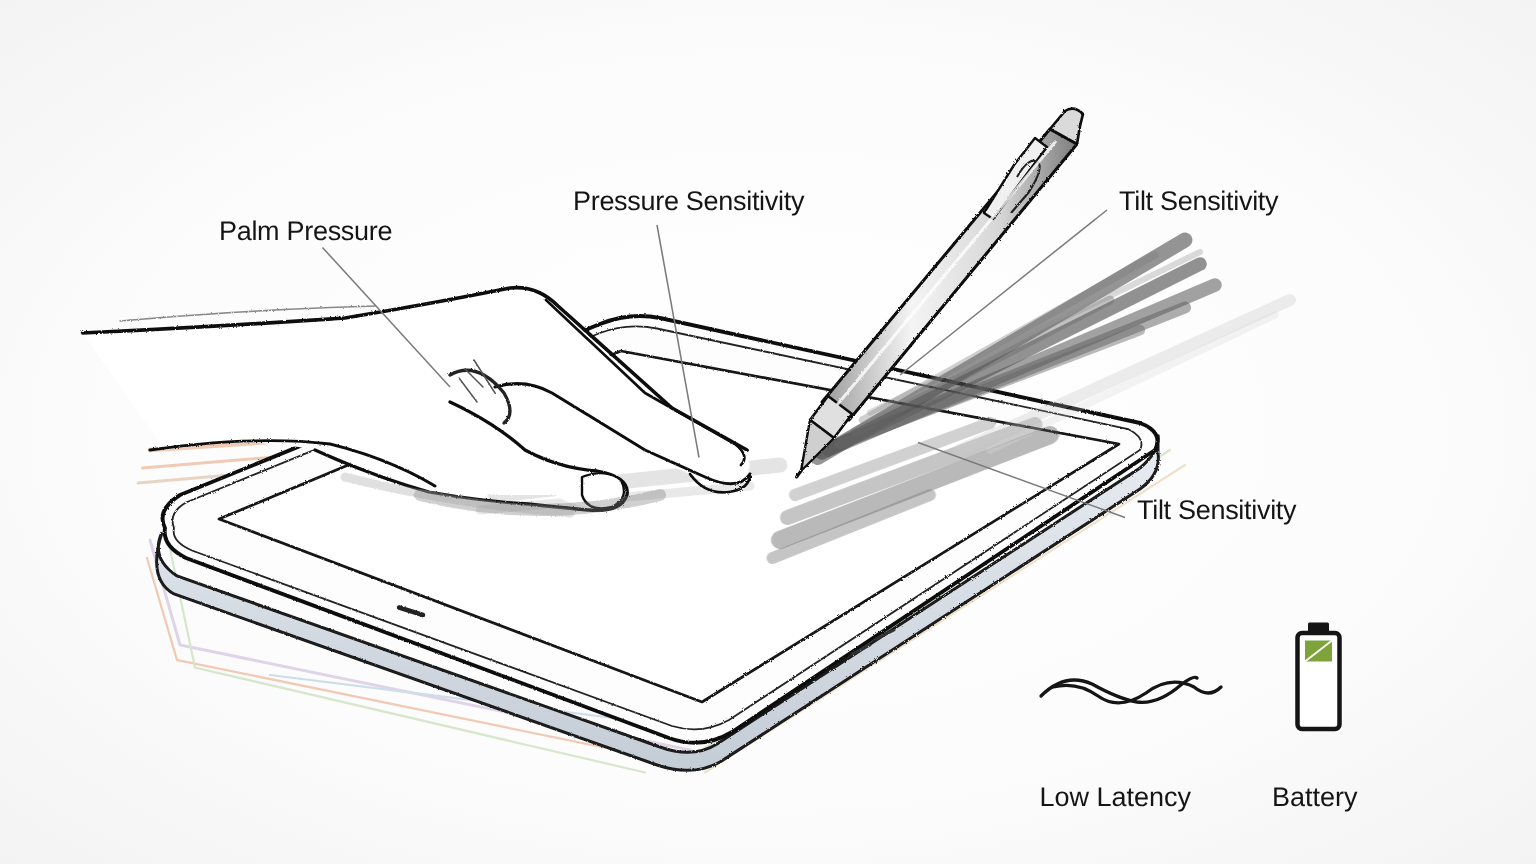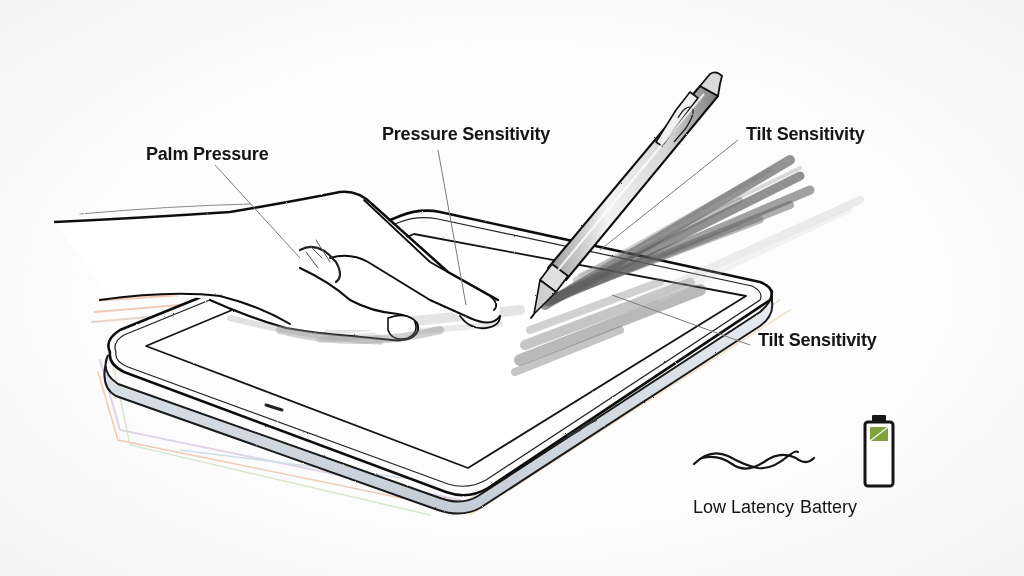--- a/index.html
+++ b/index.html
@@ -24,28 +24,28 @@
     width: 1024px;
     height: 576px;
   }
   .callout {
     position: absolute;
     font-size: 18px;
     letter-spacing: -0.2px;
     color: #151515;
     white-space: nowrap;
     line-height: 1;
-    font-weight: bold;
   }
   .feature-caption {
     position: absolute;
     font-size: 18px;
     color: #151515;
     white-space: nowrap;
     line-height: 1;
+    margin-top: 24px;
   }
   .icon-box {
     position: absolute;
   }
 </style>
 </head>
 <body>
 
 <div id="stage">
 
@@ -193,15 +193,15 @@
   <div class="feature-caption" style="left:693px; top:498px;">Low Latency</div>
 
   <div class="icon-box" style="left:862px; top:414px; width:34px; height:74px;">
     <svg width="34" height="74" viewBox="0 0 34 74">
       <rect x="10" y="1" width="14" height="8" rx="1" fill="#151515"></rect>
       <rect x="3" y="8" width="28" height="64" rx="3" fill="#ffffff" stroke="#151515" stroke-width="3"></rect>
       <rect x="8" y="13" width="18" height="14" fill="#7da33a"></rect>
       <path d="M8 27 L26 13" stroke="#ffffff" stroke-width="1.2"></path>
     </svg>
   </div>
-  <div class="feature-caption" style="left:800px; top:498px;">Battery</div>
+  <div class="feature-caption" style="left:848px; top:498px;">Battery</div>
 
 </div>
 
 </body></html>

